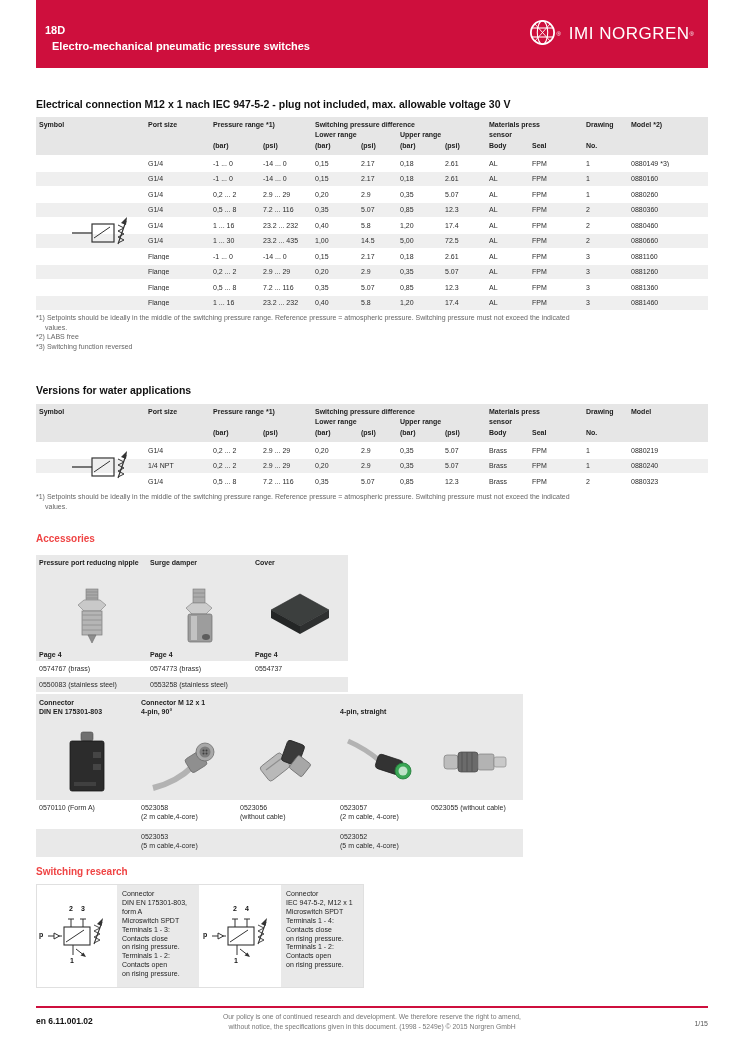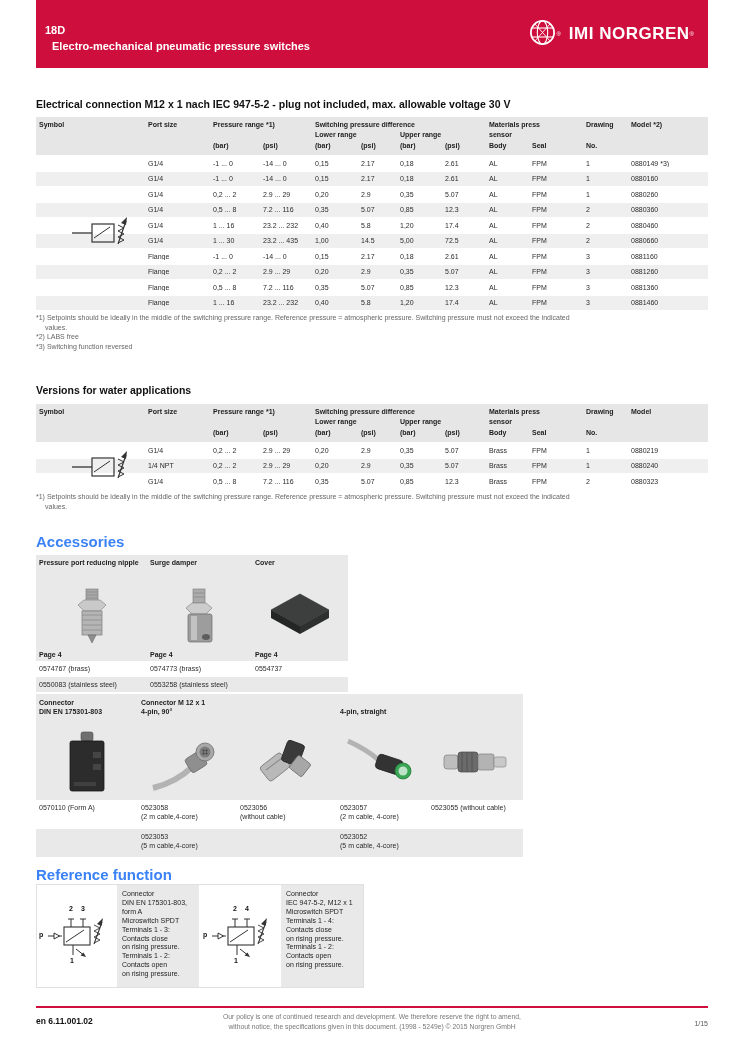--- a/index.html
+++ b/index.html
@@ -4,26 +4,26 @@
 <style>
   * { margin:0; padding:0; box-sizing:border-box; }
   body { background:#d8d8d8; font-family:"Liberation Sans", sans-serif; }
   #page { position:relative; width:744px; height:1052px; background:#fff; margin:0 auto; overflow:hidden; color:#2b2b2b; }
 
   
   #topbar { position:absolute; left:36px; top:0; width:672px; height:68px; background:#CE0F3D; color:#fff; }
   #topbar .code { position:absolute; left:9px; top:24px; font-size:11px; font-weight:bold; }
   #topbar .title { position:absolute; left:9px; top:40px; font-size:11px; font-weight:bold;padding-left:7px; }
   #logo { position:absolute; right:14px; top:20px; height:28px; display:flex; align-items:center; }
-  #logo .brandtext { font-size:17px; font-weight:bold; letter-spacing:.5px; margin-left:8px; }
+  #logo .brandtext { font-size:17px; font-weight:normal; letter-spacing:.5px; margin-left:8px; }
   #logo sup.reg { font-size:6px; vertical-align:-6px; }
 
   
   .sectitle { position:absolute; left:36px; font-size:10.5px; font-weight:bold; color:#111; white-space:nowrap; }
-  .bigtitle { position:absolute; left:36px; font-size:15px; font-weight:bold; color:#3b82f6; }
+  .bigtitle { position:absolute; left:36px; font-size:10px; font-weight:bold; color:#ef4444; }
 
   
   .dtable { position:absolute; left:36px; width:672px; font-size:7px; }
   .dthead { position:relative; height:38px; background:#E6E6E6; font-weight:bold; color:#1c1c1c; }
   .dthead span { position:absolute; white-space:nowrap; }
   .h1 { top:4px; } .h2 { top:14px; } .h3 { top:25px; }
   .tbody { position:relative; }
   .trow { display:flex; height:15.5px; align-items:center; border-top:1px solid #fff; }
   .trow:nth-child(even) { background:#EFEFEF; }
   .tc { padding-left:3px; white-space:nowrap; overflow:hidden; }
@@ -537,21 +537,21 @@
           <div>0523052</div>
           <div>(5 m cable, 4-core)</div>
         </div>
       <div class="cc5">
           <div></div>
           <div></div>
         </div>
     </div>
   </div>
 
-  <div class="bigtitle" style="top:866px">Reference function</div>
+  <div class="bigtitle" style="top:866px">Switching research</div>
 
   <div id="swtable">
     <div class="swdiag">
       <svg width="74" height="48" viewBox="0 0 74 48">
         <line x1="8" y1="23" x2="22" y2="23" stroke="#333" stroke-width="1"></line>
         <polygon points="14,20 19.5,23 14,26" fill="#fff" stroke="#333" stroke-width="1"></polygon>
         <rect x="24" y="14" width="26" height="18" fill="none" stroke="#333" stroke-width="1.1"></rect>
         <line x1="31" y1="14" x2="31" y2="6" stroke="#333" stroke-width="1"></line>
         <line x1="28" y1="6" x2="34" y2="6" stroke="#333" stroke-width="1"></line>
         <line x1="43" y1="14" x2="43" y2="6" stroke="#333" stroke-width="1"></line>

